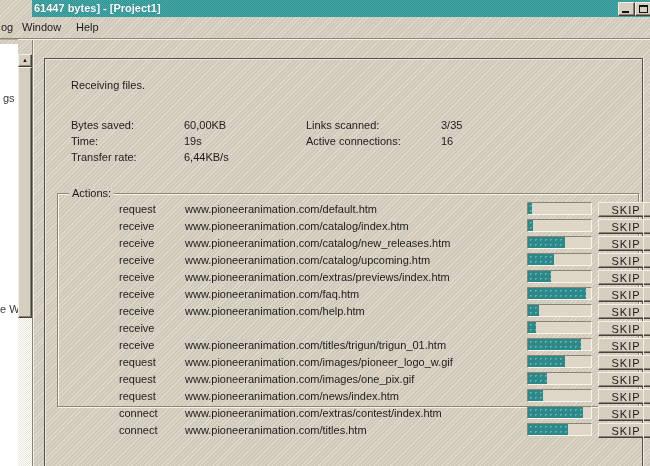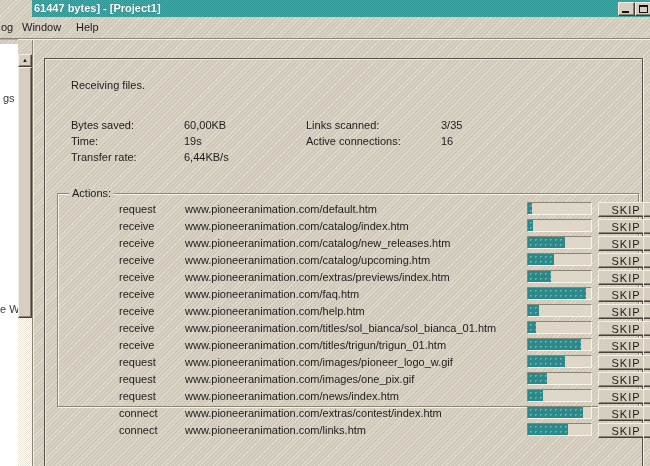--- a/index.html
+++ b/index.html
@@ -252,21 +252,20 @@
     <span class="act">receive</span>
     <span class="url">www.pioneeranimation.com/help.htm</span>
     <div class="bar">
       <div class="bar-fill" style="width: 11px;"></div>
     </div>
     <button class="skip-btn">SKIP</button>
   </div>
 
   <div class="row">
     <span class="act">receive</span>
-    <span class="url">www.pioneeranimation.com/titles/sol_bianca/sol_bianca_01.htm</span>
     <div class="bar">
       <div class="bar-fill" style="width: 8px;"></div>
     </div>
     <button class="skip-btn">SKIP</button>
   </div>
 
   <div class="row">
     <span class="act">receive</span>
     <span class="url">www.pioneeranimation.com/titles/trigun/trigun_01.htm</span>
     <div class="bar">
@@ -306,21 +305,21 @@
     <span class="act">connect</span>
     <span class="url">www.pioneeranimation.com/extras/contest/index.htm</span>
     <div class="bar">
       <div class="bar-fill" style="width: 55px;"></div>
     </div>
     <button class="skip-btn">SKIP</button>
   </div>
 
   <div class="row">
     <span class="act">connect</span>
-    <span class="url">www.pioneeranimation.com/links.htm</span>
+    <span class="url">www.pioneeranimation.com/titles.htm</span>
     <div class="bar">
       <div class="bar-fill" style="width: 40px;"></div>
     </div>
     <button class="skip-btn">SKIP</button>
   </div>
 </div>
   </div>
 
   <div class="dialog-right-light"></div>
 

